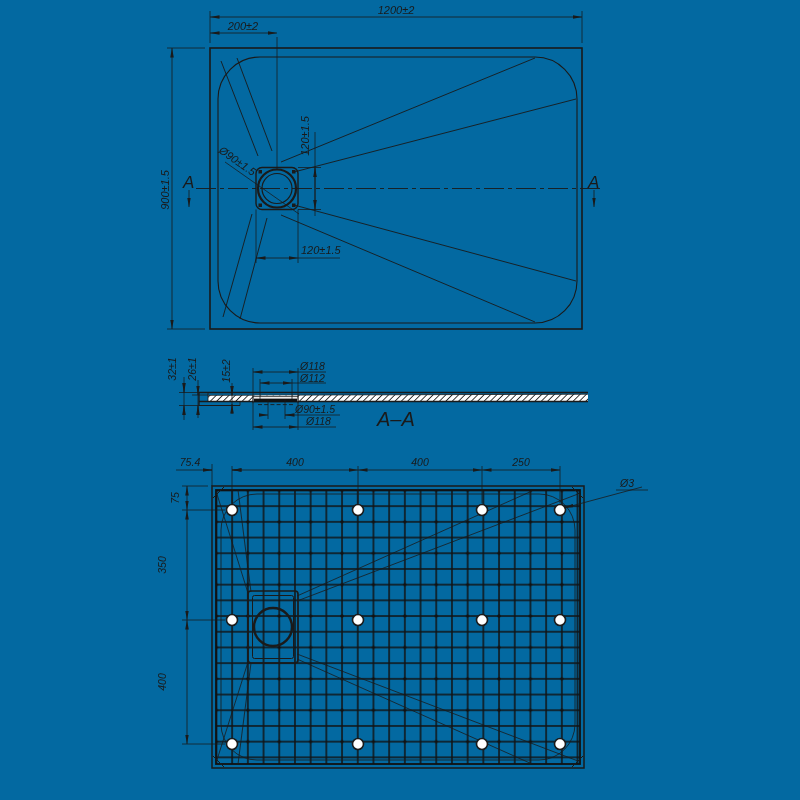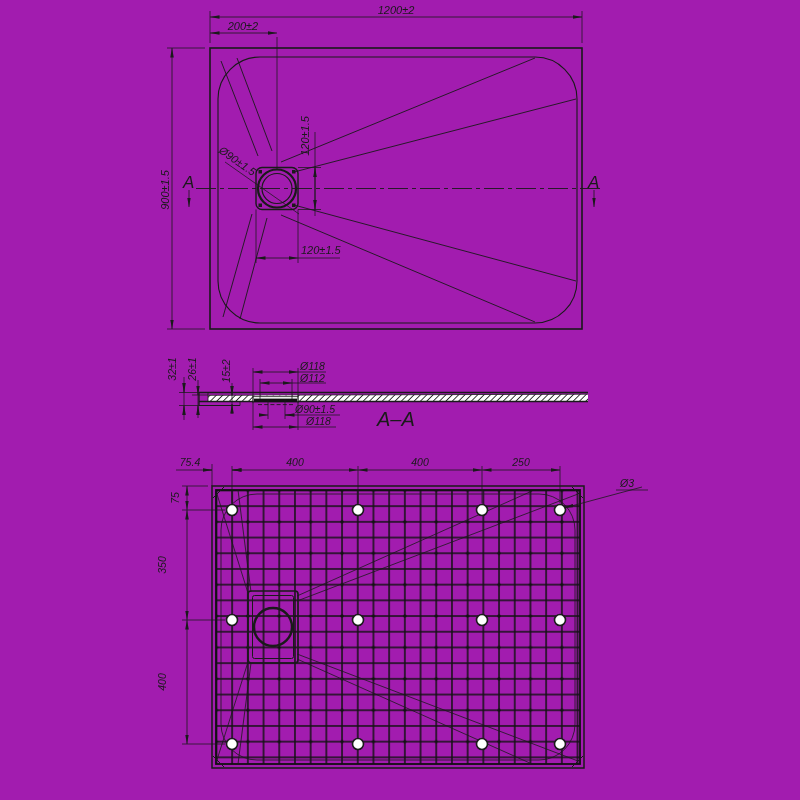--- a/index.html
+++ b/index.html
@@ -1,16 +1,16 @@
 <!DOCTYPE html>
 <html><head>
 <meta charset="utf-8">
 <style>
   html,body{margin:0;padding:0;background:#fff;}
-  #stage{position:relative;width:800px;height:800px;background:#a21caf;overflow:hidden;}
+  #stage{position:relative;width:800px;height:800px;background:#0369a1;overflow:hidden;}
   svg{position:absolute;inset:0;}
   .t{font:italic 11px "Liberation Sans",sans-serif;fill:#1a1a1a;}
   .ts{font:italic 10.5px "Liberation Sans",sans-serif;fill:#1a1a1a;}
   .big{font:italic 20px "Liberation Sans",sans-serif;fill:#1a1a1a;}
   .sec{font:italic 17px "Liberation Sans",sans-serif;fill:#1a1a1a;}
   .ln{stroke:#1a1a1a;fill:none;}
   .thin{stroke:#1a1a1a;stroke-width:.75;fill:none;}
   .dim{stroke:#1a1a1a;stroke-width:.8;fill:none;marker-start:url(#ar);marker-end:url(#ar);}
   .ae{stroke:#1a1a1a;stroke-width:.8;fill:none;marker-end:url(#ar);}
 </style>

